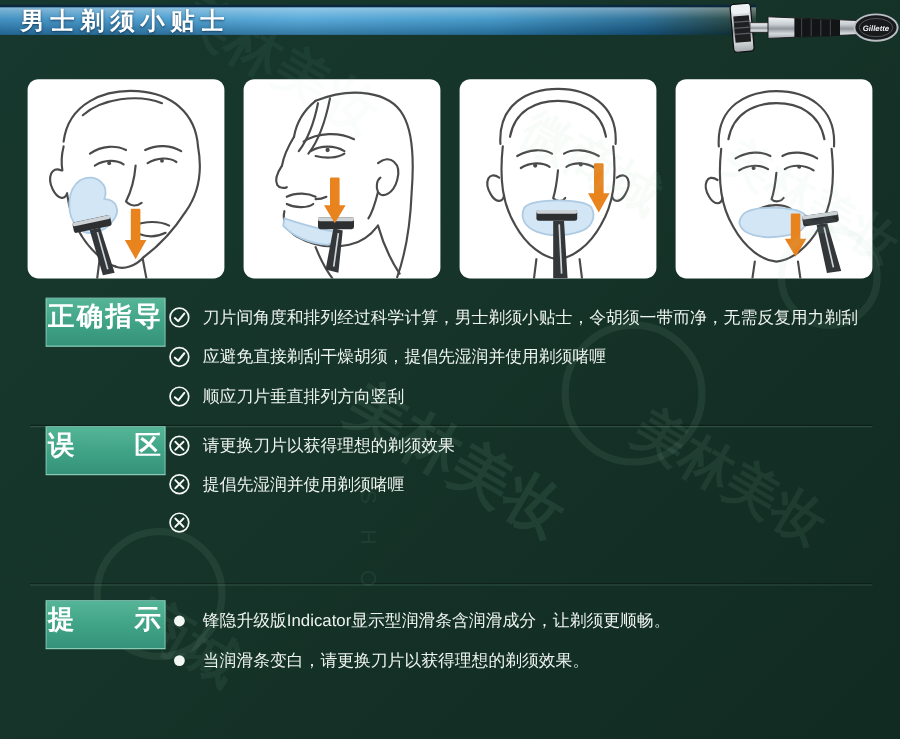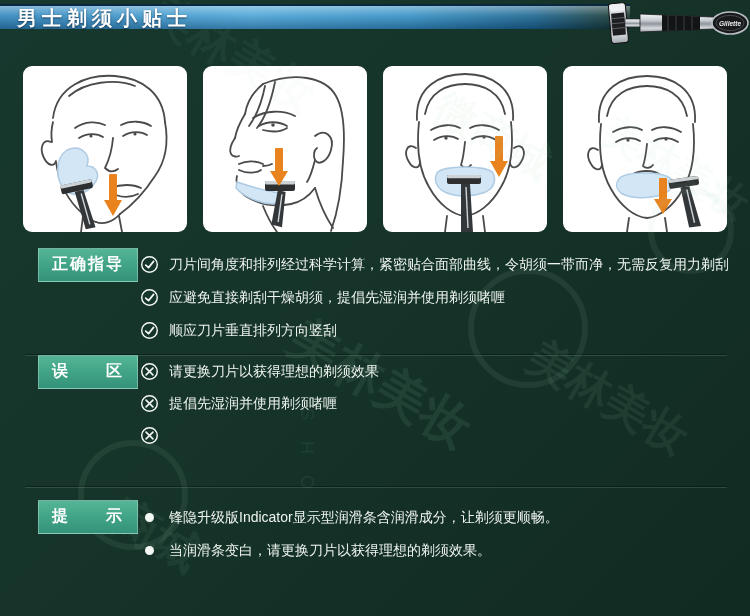--- a/index.html
+++ b/index.html
@@ -30,22 +30,22 @@
     position:absolute;top:66px;width:164px;height:166px;z-index:2;
     background:#ffffff;border-radius:9px;
   }
   .panel svg{display:block;width:164px;height:166px;}
   .p1{left:23px}.p2{left:203px}.p3{left:383px}.p4{left:563px}
   .sketch{stroke:#4a4a4a;stroke-width:1.8;fill:none;stroke-linecap:round;stroke-linejoin:round;}
 
   
   .section{position:absolute;left:38px;width:700px;display:flex;align-items:flex-start;z-index:6;}
   .sec-label{
-    width:100px;height:34px;flex:0 0 100px;margin-right:2px;
-    text-align:center;line-height:30px;font-size:16px;font-weight:bold;color:#ffffff;
+    width:100px;height:41px;flex:0 0 100px;margin-right:2px;
+    text-align:center;line-height:30px;font-size:22px;font-weight:bold;color:#ffffff;
     letter-spacing:2px;white-space:nowrap;
     background:linear-gradient(180deg,#55b596 0%,#3fa285 55%,#35927a 100%);
     border:1px solid rgba(255,255,255,.30);
   }
   .sec-items{flex:1;padding-top:6px;}
   .row{display:flex;align-items:flex-start;margin-bottom:13px;}
   .row.tight{margin-bottom:12px;}
   .ic{flex:0 0 19px;width:19px;height:19px;margin-top:1px;}
   .dot{flex:0 0 9px;width:9px;height:9px;border-radius:50%;background:#f4f8f5;margin:6px 5px 0 5px;}
   .txt{margin-left:10px;font-size:14px;line-height:20px;color:#eef4f0;}
@@ -243,21 +243,21 @@
   </div>
 
   <div class="section" style="top:248px">
     <div class="sec-label">正确指导</div>
     <div class="sec-items">
       <div class="row">
         <svg class="ic" viewBox="0 0 20 20">
             <circle cx="10" cy="10" r="8.2" stroke="#f4f8f5" stroke-width="1.5" fill="none"></circle>
             <path d="M6,10.6 L9,13.3 L14.3,6.7" stroke="#f4f8f5" stroke-width="1.8" fill="none" stroke-linecap="round" stroke-linejoin="round"></path>
           </svg>
-        <span class="txt">刀片间角度和排列经过科学计算，紧密贴合面部曲线，令胡须一带而净，无需反复用力剃刮</span>
+        <span class="txt">刀片间角度和排列经过科学计算，男士剃须小贴士，令胡须一带而净，无需反复用力剃刮</span>
       </div>
       <div class="row">
         <svg class="ic" viewBox="0 0 20 20">
             <circle cx="10" cy="10" r="8.2" stroke="#f4f8f5" stroke-width="1.5" fill="none"></circle>
             <path d="M6,10.6 L9,13.3 L14.3,6.7" stroke="#f4f8f5" stroke-width="1.8" fill="none" stroke-linecap="round" stroke-linejoin="round"></path>
           </svg>
         <span class="txt">应避免直接剃刮干燥胡须，提倡先湿润并使用剃须啫喱</span>
       </div>
       <div class="row">
         <svg class="ic" viewBox="0 0 20 20">

